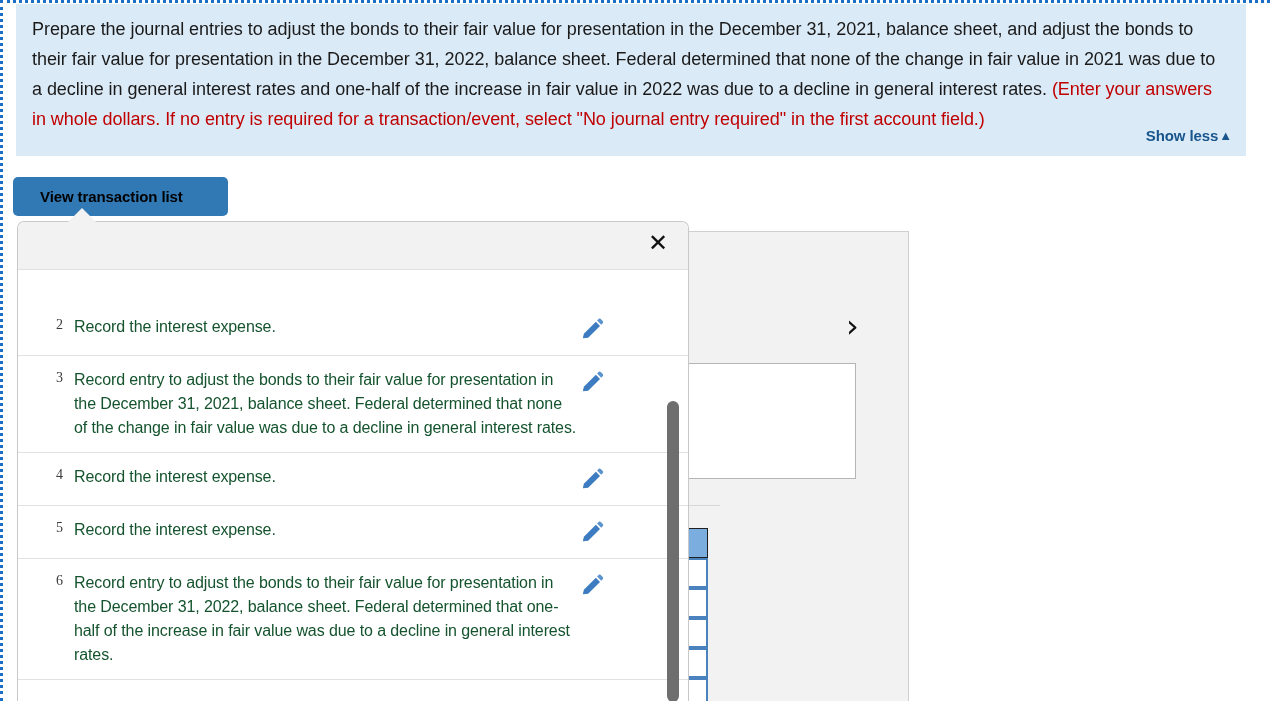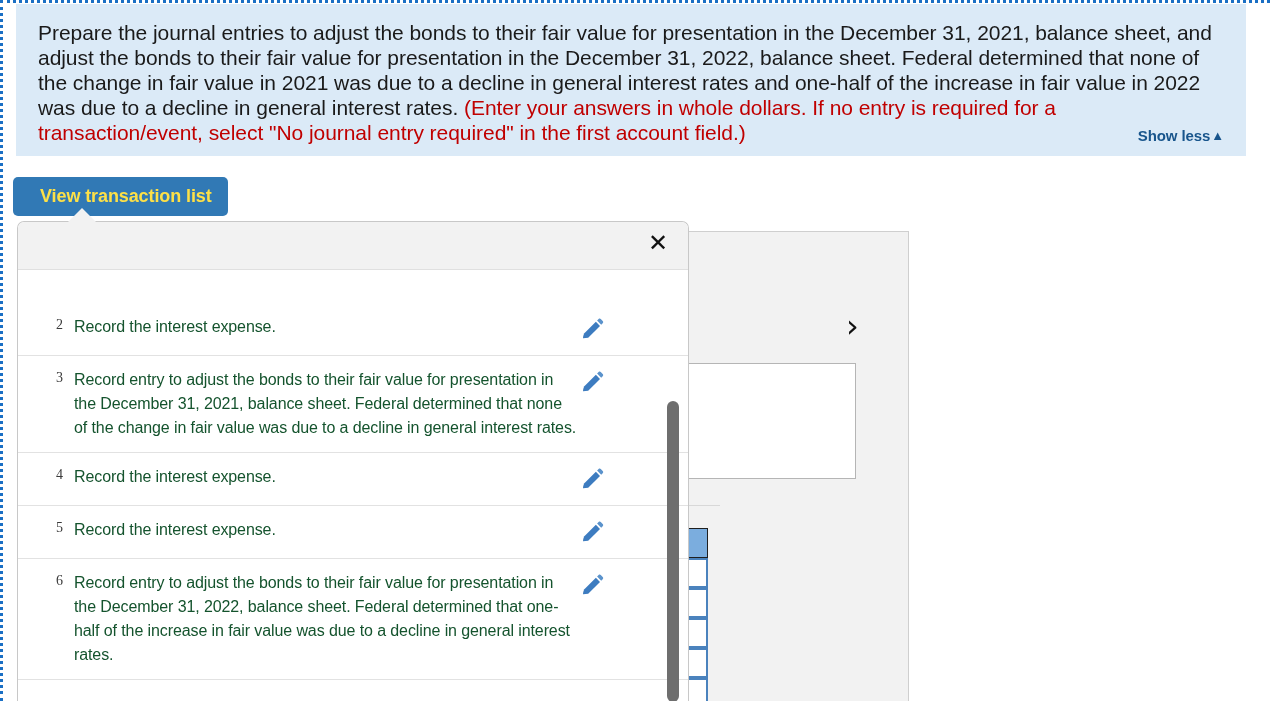--- a/index.html
+++ b/index.html
@@ -34,32 +34,32 @@
     position: absolute;
     left: 16px;
     top: 4px;
     width: 1230px;
     height: 152px;
     background: #dbeaf7;
     box-sizing: border-box;
     padding: 6px 12px 0 12px;
   }
   .instr-text {
-    font-size: 21px;
-    line-height: 25px;
+    font-size: 18px;
+    line-height: 30px;
     color: #1a1a1a;
-    margin: 10px;
+    margin: 4px;
     letter-spacing: -0.05px;
   }
   .instr-hint {
     color: #c00000;
   }
   .show-less {
     position: absolute;
-    right: 22px;
+    right: 14px;
     bottom: 12px;
     font-size: 15px;
     font-weight: bold;
     color: #18558c;
     cursor: pointer;
     white-space: nowrap;
     letter-spacing: -0.1px;
     margin-left: 8px;
   }
   .show-less .tri {
@@ -149,22 +149,22 @@
 
   
   .vtl-btn {
     position: absolute;
     left: 13px;
     top: 177px;
     width: 215px;
     height: 39px;
     background: #3179b5;
     border-radius: 5px;
-    color: #fde047;
-    font-size: 18px;
+    color: #000000;
+    font-size: 15px;
     font-weight: bold;
     display: flex;
     align-items: center;
     padding-left: 27px;
     box-sizing: border-box;
     cursor: pointer;
     letter-spacing: -0.1px;
     z-index: 6;
   }
   .vtl-notch {

